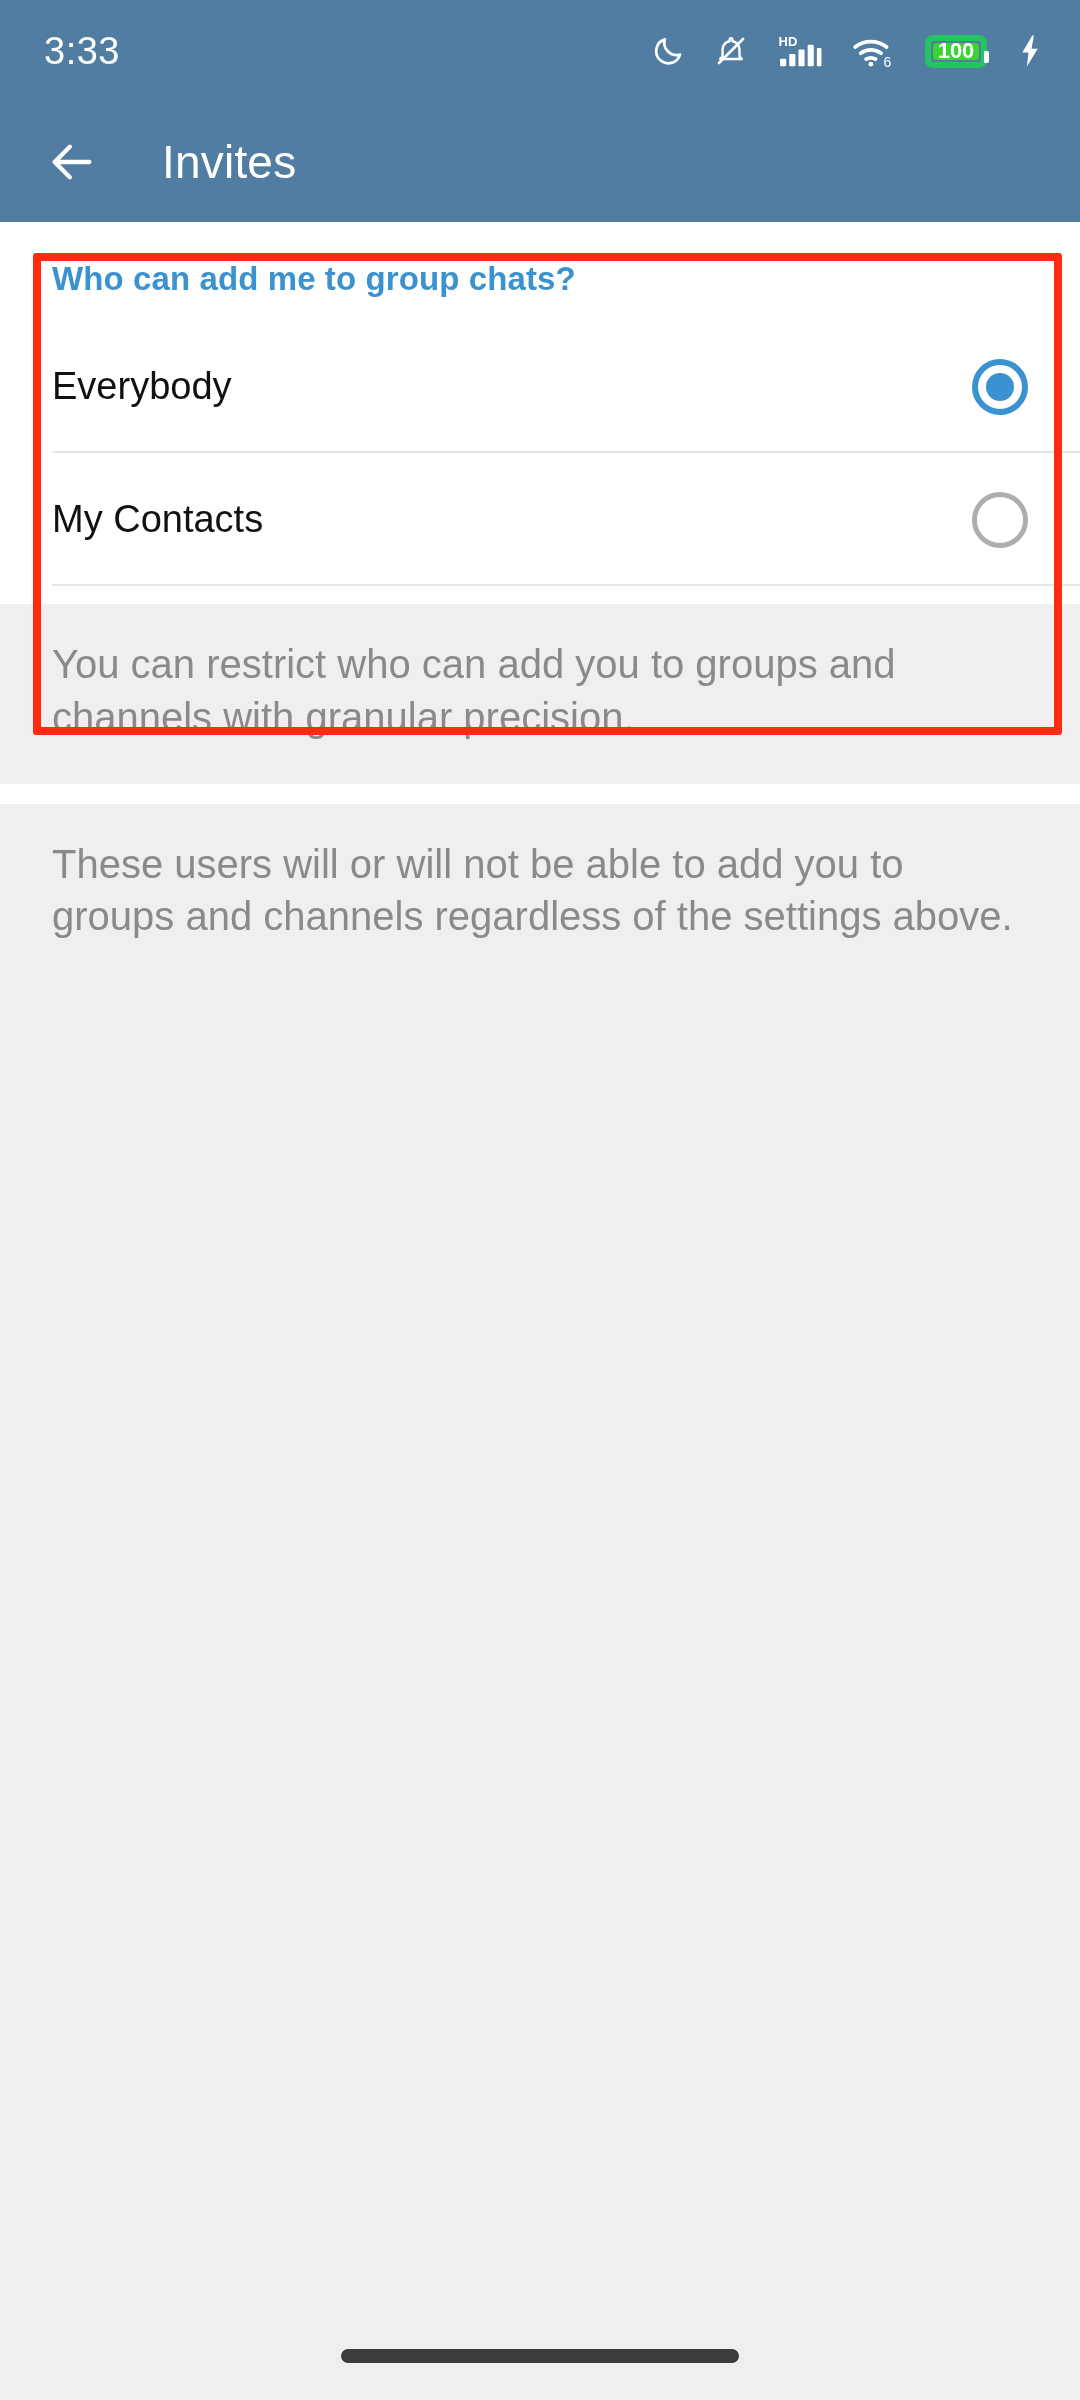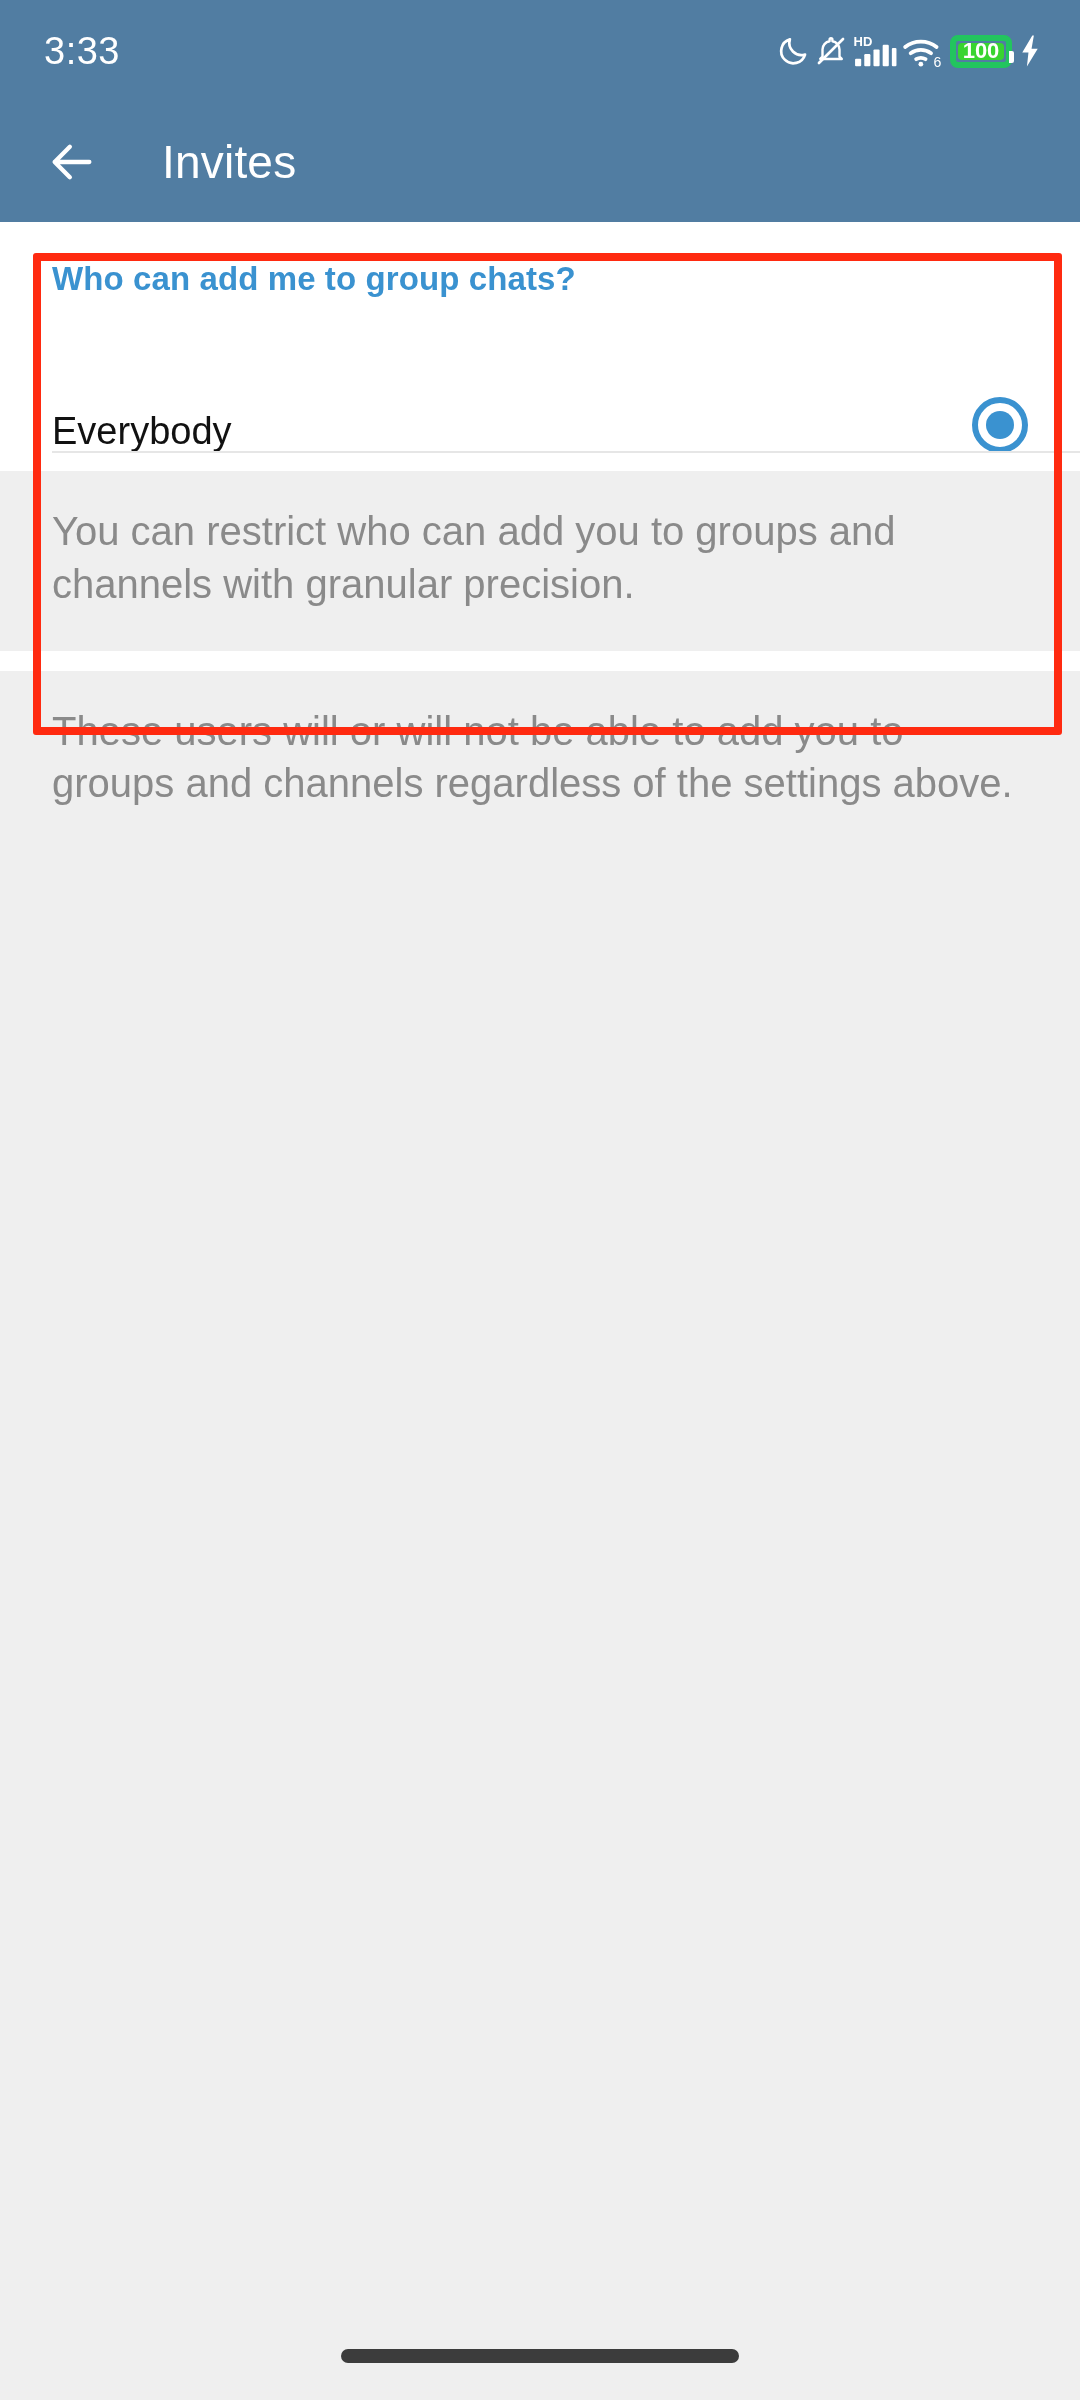--- a/index.html
+++ b/index.html
@@ -15,21 +15,21 @@
   .statusbar {
     position:absolute; top:0; left:0; width:1080px; height:102px;
     background:#517da2;
     display:flex; align-items:center; justify-content:space-between;
     padding:0 36px 0 44px;
   }
   .status-clock {
     color:#ffffff; font-size:38px; font-weight:400; letter-spacing:0.5px;
     line-height:1;
   }
-  .status-icons { display:flex; align-items:center; gap:4px; }
+  .status-icons { display:flex; align-items:center; gap:29px; }
   .sicon { display:flex; align-items:center; justify-content:center; }
 
   .batt {
     position:relative; width:62px; height:33px;
     border:6px solid #22c55e; border-radius:8px;
     display:flex; align-items:center; justify-content:center;
   }
   .batt:after {
     content:""; position:absolute; right:-8px; top:10px;
     width:5px; height:12px; background:#ffffff; border-radius:0 2px 2px 0;
@@ -63,21 +63,21 @@
 
   .card { background:#ffffff; width:100%; }
 
   .section-header {
     color:#3a92d0; font-size:33px; font-weight:700;
     padding:38px 52px 22px 52px; letter-spacing:0.1px;
   }
 
   .row {
     position:relative; height:133px;
-    display:flex; align-items:flex-end; justify-content:space-between;
+    display:flex; align-items:center; justify-content:space-between;
     padding:0 52px;
     cursor:pointer;
   }
   .row-label { font-size:38px; color:#111111; font-weight:400; }
   .row-divider {
     position:absolute; left:52px; right:0; bottom:0;
     height:2px; background:#e6e6e6;
   }
 
   .radio { width:56px; height:56px; border-radius:50%; position:relative; flex:none; }
@@ -187,20 +187,25 @@
       <div class="card">
 
         <div class="section-header">Who can add me to group chats?</div>
 
         <div class="row">
           <span class="row-label">Everybody</span>
           <span class="radio on"></span>
           <span class="row-divider"></span>
         </div>
 
+        <div class="row">
+          <span class="row-label">My Contacts</span>
+          <span class="radio off"></span>
+          <span class="row-divider"></span>
+        </div>
 
 
         <div style="height:18px; background:#ffffff;"></div>
       </div>
 
       <div class="redbox"></div>
     </div>
 
     <div class="footnote">You can restrict who can add you to groups and channels with granular precision.</div>
 

